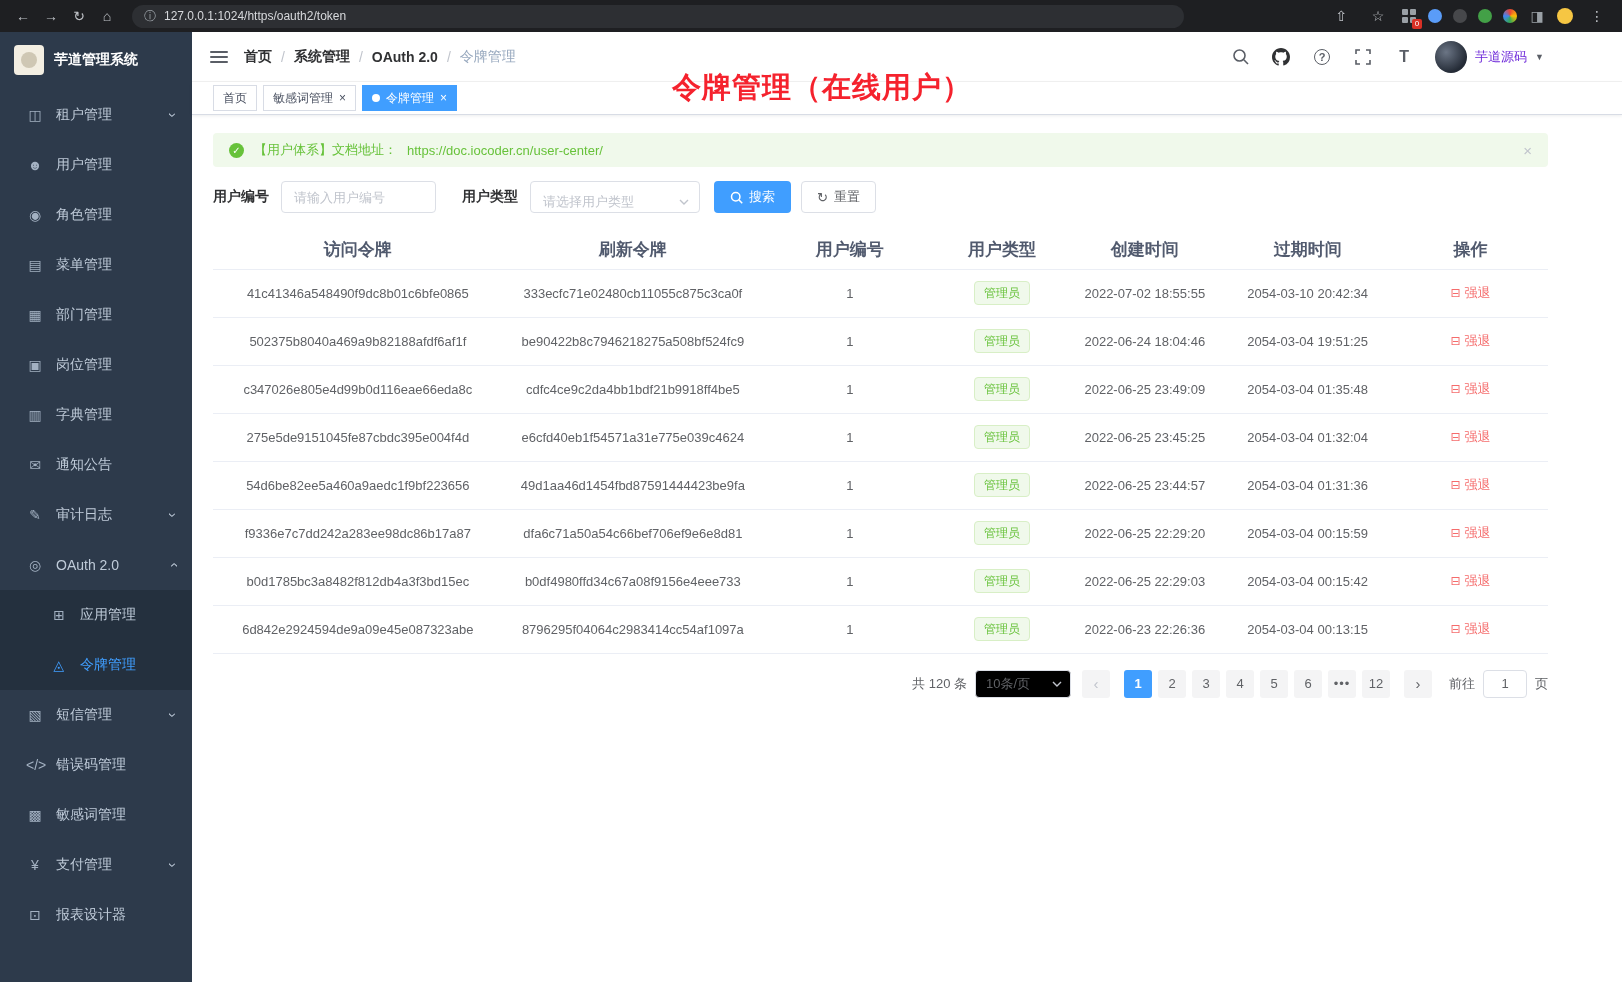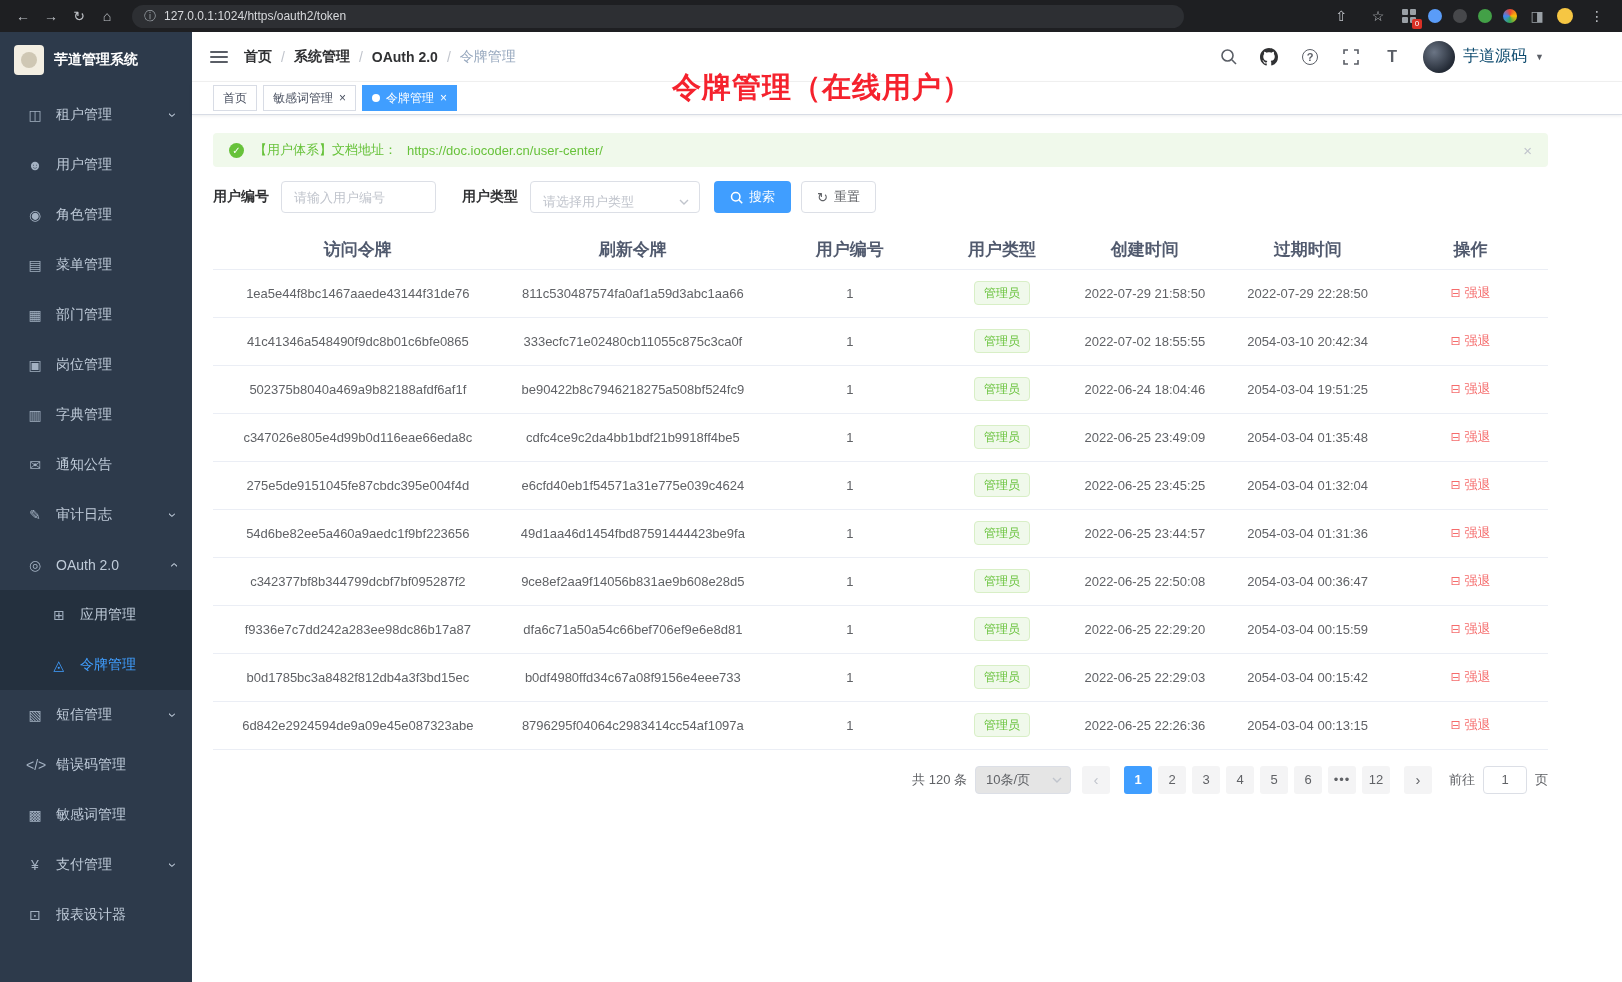--- a/index.html
+++ b/index.html
@@ -49,21 +49,21 @@
   .breadcrumb{display:flex;align-items:center;gap:9px;margin-left:16px;font-size:14px;color:#303133;}
   .crumb{font-weight:700;cursor:pointer;}
   .crumb.last{color:#97a8be;font-weight:400;cursor:default;}
   .crumb-sep{color:#c0c4cc;font-weight:400;}
   .nav-tools{margin-left:auto;display:flex;align-items:center;gap:21px;color:#5a5e66;}
   .tool{display:flex;align-items:center;justify-content:center;width:20px;height:20px;cursor:pointer;}
   .help-circle{width:16px;height:16px;border:1.5px solid #5a5e66;border-radius:50%;font-size:11px;font-weight:700;display:flex;align-items:center;justify-content:center;}
   .font-tool{font-size:16px;font-weight:700;}
   .user-chip{display:flex;align-items:center;gap:8px;cursor:pointer;}
   .nav-avatar{width:32px;height:32px;border-radius:50%;background:radial-gradient(circle at 35% 35%,#6b7585,#242b36 70%);}
-  .user-name{font-size:16px;color:#0c4a6e;}
+  .user-name{font-size:13px;color:#6d28d9;}
   .user-caret{font-size:9px;color:#5a5e66;}
 
   
   .tabs{height:33px;display:flex;align-items:center;gap:6px;padding:0 0 0 21px;border-bottom:1px solid #d8dce5;box-shadow:0 1px 3px rgba(0,21,41,.08);background:#fff;position:relative;z-index:2;}
   .tab{height:26px;display:inline-flex;align-items:center;gap:6px;padding:0 9px;border:1px solid #d8dce5;background:#fff;font-size:12px;color:#495060;cursor:pointer;}
   .tab .tdot{width:8px;height:8px;border-radius:50%;background:#fff;display:none;}
   .tab.active{background:var(--primary);border-color:var(--primary);color:#fff;}
   .tab.active .tdot{display:inline-block;}
   .tab .tclose{font-size:12px;line-height:1;}
 
@@ -87,21 +87,21 @@
   .btn .bicon{font-size:13px;line-height:1;}
 
   table.token-table{width:100%;border-collapse:collapse;margin-top:18px;table-layout:fixed;font-size:13px;color:#606266;}
   .token-table th{height:38px;text-align:center;font-size:17px;font-weight:700;color:#515a6e;border-bottom:1px solid #ebeef5;white-space:nowrap;}
   .token-table td{height:48px;text-align:center;border-bottom:1px solid #ebeef5;white-space:nowrap;overflow:hidden;}
   .tag{display:inline-block;background:#f0f9eb;border:1px solid #d8efc6;color:var(--success);font-size:12px;line-height:1;padding:5px 9px;border-radius:4px;}
   .action{color:var(--danger);cursor:pointer;display:inline-flex;align-items:center;gap:4px;}
   .action .action-icon{font-size:12px;}
 
   .pager{display:flex;align-items:center;justify-content:flex-end;margin-top:16px;gap:8px;font-size:13px;color:#606266;}
-  .psize{width:96px;height:28px;border:1px solid #dcdfe6;border-radius:4px;display:flex;align-items:center;justify-content:space-between;padding:0 8px 0 10px;color:#606266;background:#e5e5e5;cursor:pointer;}
+  .psize{width:96px;height:28px;border:1px solid #dcdfe6;border-radius:4px;display:flex;align-items:center;justify-content:space-between;padding:0 8px 0 10px;color:#606266;background:#000000;cursor:pointer;}
   .pages{display:inline-flex;align-items:center;}
   .pbtn{min-width:28px;height:28px;border:none;border-radius:3px;background:#f4f4f5;color:#606266;font-size:13px;margin:0 3px;cursor:pointer;display:inline-flex;align-items:center;justify-content:center;padding:0 4px;}
   .pbtn.active{background:var(--primary);color:#fff;font-weight:700;}
   .pbtn.more{letter-spacing:1px;color:#606266;}
   .pbtn.nav{font-size:15px;}
   .pbtn.prev{color:#c0c4cc;}
   .goto-lab{margin-left:6px;}
   .goto-input{width:44px;height:28px;border:1px solid #dcdfe6;border-radius:4px;text-align:center;font-size:13px;color:#606266;}
 
   .annotation{position:absolute;left:672px;top:68px;font-size:29px;font-weight:700;color:var(--annotation-red);letter-spacing:1px;z-index:5;white-space:nowrap;}
@@ -334,32 +334,20 @@
               <th>刷新令牌</th>
               <th>用户编号</th>
               <th>用户类型</th>
               <th>创建时间</th>
               <th>过期时间</th>
               <th>操作</th>
             </tr>
           </thead>
         <tbody>
             <tr>
-              <td>1ea5e44f8bc1467aaede43144f31de76</td>
-              <td>811c530487574fa0af1a59d3abc1aa66</td>
-              <td>1</td>
-              <td><span class="tag">管理员</span></td>
-              <td>2022-07-29 21:58:50</td>
-              <td>2022-07-29 22:28:50</td>
-              <td><span class="action">
-                  <span class="action-icon">⊟</span>
-                  <span>强退</span>
-                </span></td>
-            </tr>
-            <tr>
               <td>41c41346a548490f9dc8b01c6bfe0865</td>
               <td>333ecfc71e02480cb11055c875c3ca0f</td>
               <td>1</td>
               <td><span class="tag">管理员</span></td>
               <td>2022-07-02 18:55:55</td>
               <td>2054-03-10 20:42:34</td>
               <td><span class="action">
                   <span class="action-icon">⊟</span>
                   <span>强退</span>
                 </span></td>
@@ -406,32 +394,20 @@
               <td>1</td>
               <td><span class="tag">管理员</span></td>
               <td>2022-06-25 23:44:57</td>
               <td>2054-03-04 01:31:36</td>
               <td><span class="action">
                   <span class="action-icon">⊟</span>
                   <span>强退</span>
                 </span></td>
             </tr>
             <tr>
-              <td>c342377bf8b344799dcbf7bf095287f2</td>
-              <td>9ce8ef2aa9f14056b831ae9b608e28d5</td>
-              <td>1</td>
-              <td><span class="tag">管理员</span></td>
-              <td>2022-06-25 22:50:08</td>
-              <td>2054-03-04 00:36:47</td>
-              <td><span class="action">
-                  <span class="action-icon">⊟</span>
-                  <span>强退</span>
-                </span></td>
-            </tr>
-            <tr>
               <td>f9336e7c7dd242a283ee98dc86b17a87</td>
               <td>dfa6c71a50a54c66bef706ef9e6e8d81</td>
               <td>1</td>
               <td><span class="tag">管理员</span></td>
               <td>2022-06-25 22:29:20</td>
               <td>2054-03-04 00:15:59</td>
               <td><span class="action">
                   <span class="action-icon">⊟</span>
                   <span>强退</span>
                 </span></td>
@@ -446,21 +422,21 @@
               <td><span class="action">
                   <span class="action-icon">⊟</span>
                   <span>强退</span>
                 </span></td>
             </tr>
             <tr>
               <td>6d842e2924594de9a09e45e087323abe</td>
               <td>8796295f04064c2983414cc54af1097a</td>
               <td>1</td>
               <td><span class="tag">管理员</span></td>
-              <td>2022-06-25 22:26:36</td>
+              <td>2022-06-23 22:26:36</td>
               <td>2054-03-04 00:13:15</td>
               <td><span class="action">
                   <span class="action-icon">⊟</span>
                   <span>强退</span>
                 </span></td>
             </tr>
           </tbody>
       </table>
 
       <div class="pager">

